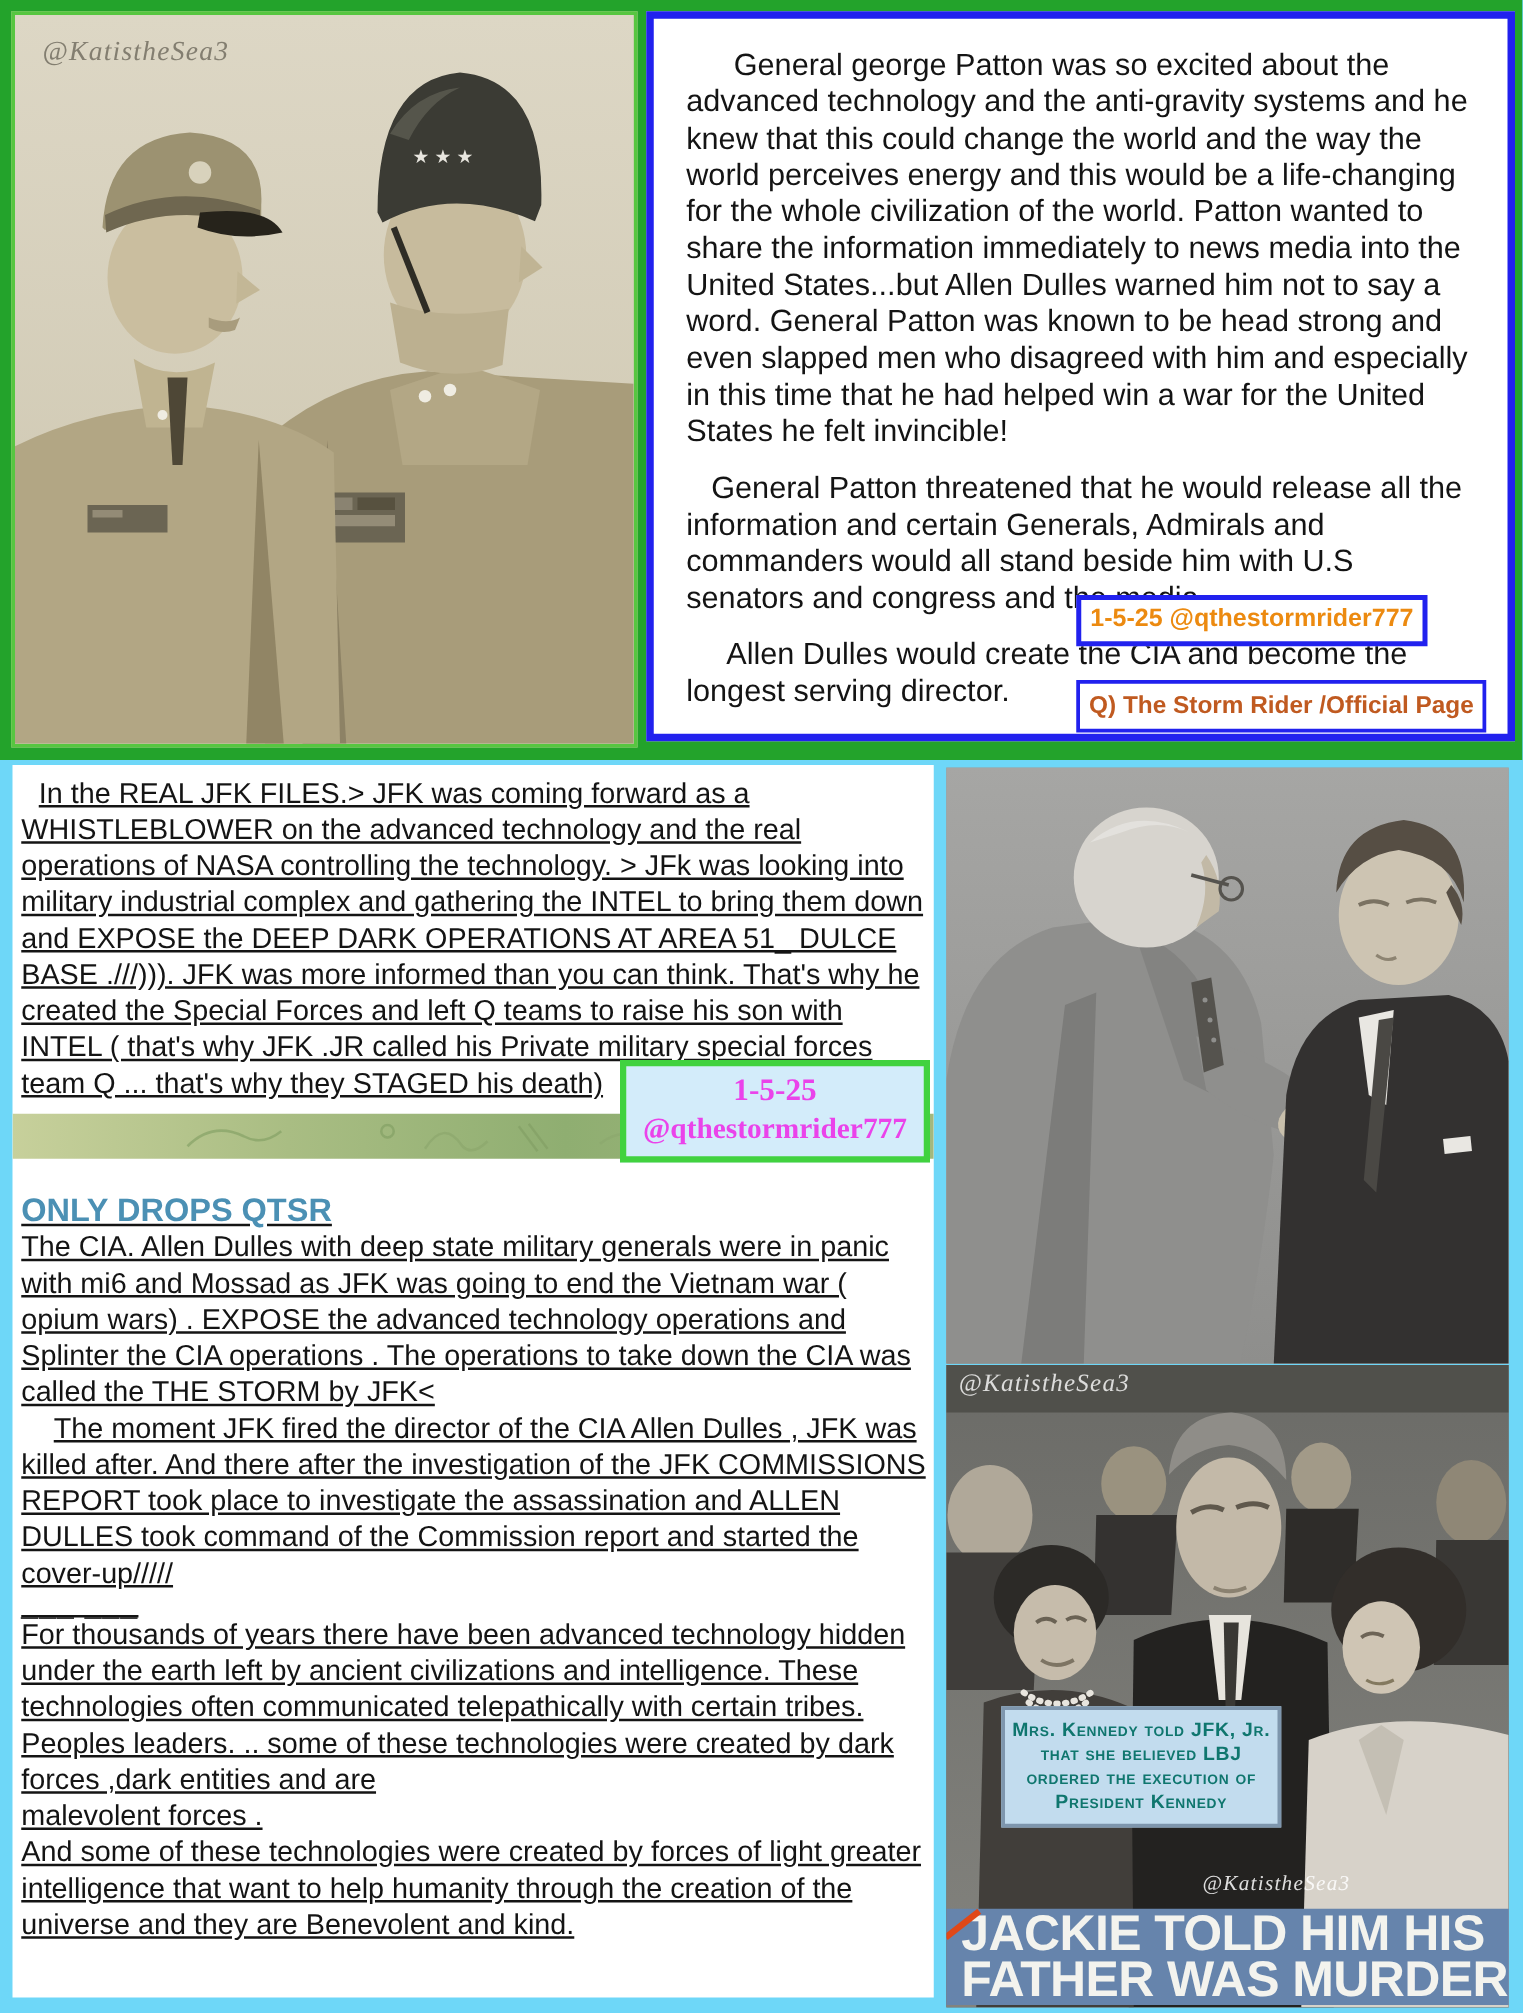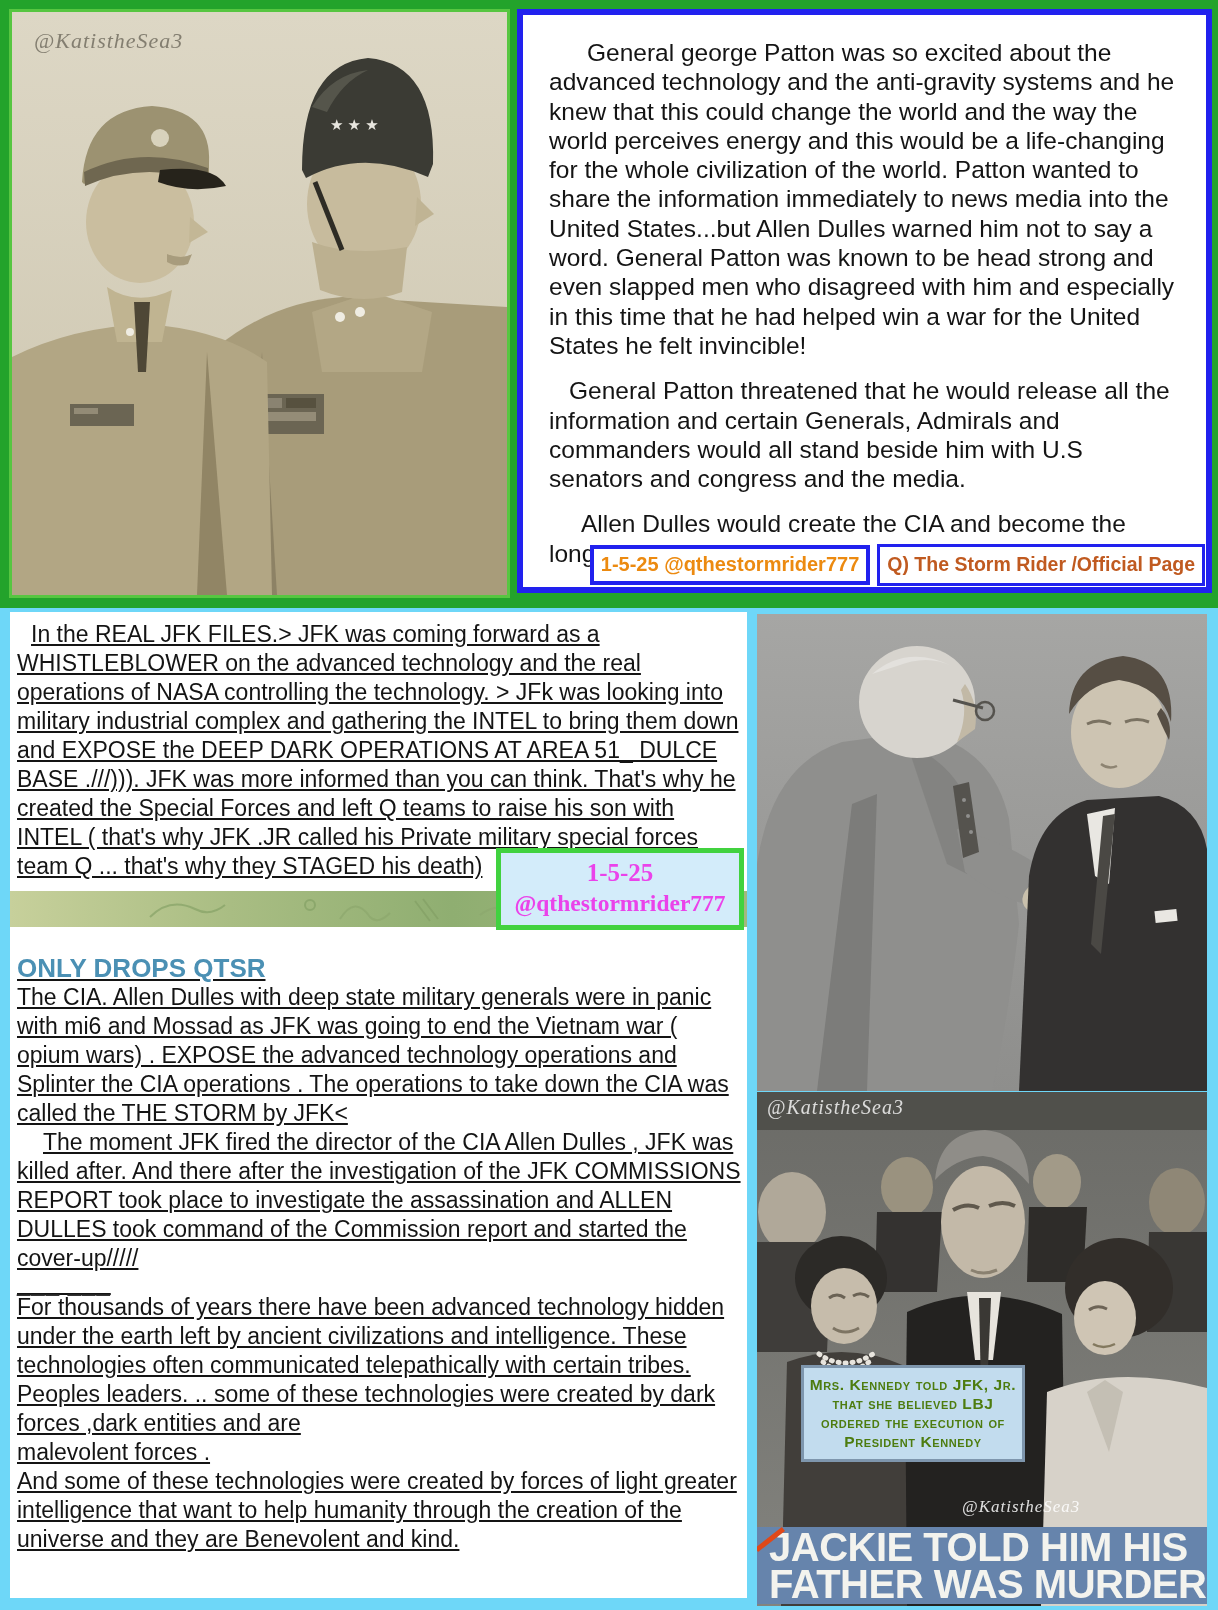--- a/index.html
+++ b/index.html
@@ -10,23 +10,23 @@
   .top-section{position:absolute;left:0;top:0;width:1218px;height:608px;background:#23a32b;}
   .photo1{position:absolute;left:9px;top:9px;width:501px;height:589px;border:3px solid #57c641;box-sizing:border-box;overflow:hidden;background:#d6d0bc;}
   .photo1 svg{display:block;width:100%;height:100%;}
   .wm-script{font-family:"Liberation Serif",serif;font-style:italic;letter-spacing:1px;}
   .wm1{position:absolute;left:22px;top:16px;font-size:22px;color:rgba(115,110,98,.85);}
 
   .textbox{position:absolute;left:517px;top:9px;width:695px;height:584px;box-sizing:border-box;background:#ffffff;border:6px solid #2121ee;padding:7px 12px 6px 10px;color:#141414;font-size:24.5px;line-height:29.3px;overflow:hidden;}
   .textbox p{margin:16px;}
   .ind38{text-indent:38px;} .ind20{text-indent:20px;} .ind26{text-indent:26px;} .ind32{text-indent:32px;} .ind14{text-indent:14px;}
 
-  .badge-row{position:absolute;right:1px;bottom:1px;display:flex;gap:7px;align-items:center;}
+  .badge-row{position:absolute;right:17px;bottom:1px;display:flex;gap:7px;align-items:flex-start;flex-direction:column;}
   .badge-date{border:4px solid #2121ee;background:#fff;color:#ec8a10;font-weight:bold;font-size:20px;padding:1px 7px 2px;white-space:nowrap;}
-  .badge-page{border:3px solid #2121ee;background:#fff;color:#c05a20;font-weight:bold;font-size:19.5px;padding:3px 7px 4px;white-space:nowrap;}
+  .badge-page{border:3px solid #2121ee;background:#fff;color:#c05a20;font-weight:bold;font-size:19.5px;padding:3px 7px 4px;white-space:nowrap;margin-top:20px;}
 
   
   .bottom-section{position:absolute;left:0;top:608px;width:1218px;height:1002px;background:#6ed7f8;}
   .left-col{position:absolute;left:10px;top:4px;width:737px;height:986px;background:#ffffff;box-sizing:border-box;padding:8px 6px 0 7px;color:#141414;font-size:23px;line-height:29px;overflow:hidden;text-decoration:underline;}
   .left-col p{margin:0;}
   .strip{position:relative;margin:10px 0 0 -7px;width:737px;height:36px;background:linear-gradient(90deg,#c7d09b 0%,#a9bd83 30%,#8fae71 60%,#a3b87e 100%);overflow:hidden;}
   .strip svg{display:block;width:100%;height:100%;}
   .qbadge{position:absolute;top:236px;right:3px;width:234px;border:5px solid #41d23f;background:#d3ecfa;text-align:center;padding:5px 2px 7px;font-family:"Liberation Serif",serif;font-weight:bold;color:#ea43ea;z-index:3;}
   .qbadge .l1{font-size:25px;line-height:30px;}
   .qbadge .l2{font-size:23.5px;line-height:30px;}
@@ -34,21 +34,21 @@
   .divider{margin:16px 0 6px;font-size:24px;letter-spacing:1px;color:#333;line-height:20px;}
 
   
   .photo2{position:absolute;left:757px;top:6px;width:450px;height:477px;overflow:hidden;background:#9b9b99;}
   .photo2 svg{display:block;width:100%;height:100%;}
   .photo3{position:absolute;left:757px;top:484px;width:450px;height:514px;overflow:hidden;background:#6f6f6b;}
   .photo3 svg{display:block;width:100%;height:100%;}
   .wm2{position:absolute;left:10px;top:4px;font-size:20px;color:rgba(255,255,255,.8);}
   .wm3{position:absolute;left:205px;top:405px;font-size:17px;color:rgba(255,255,255,.85);}
 
-  .caption-box{position:absolute;left:44px;top:273px;width:224px;background:#c2dcee;border:3px solid #7e96ad;box-sizing:border-box;padding:7px 4px 8px;text-align:center;color:#4d7c0f;font-weight:bold;font-variant:small-caps;font-size:15.5px;line-height:19px;letter-spacing:.6px;}
+  .caption-box{position:absolute;left:44px;top:273px;width:224px;background:#c2dcee;border:3px solid #7e96ad;box-sizing:border-box;padding:7px 4px 8px;text-align:center;color:#0f766e;font-weight:bold;font-variant:small-caps;font-size:15.5px;line-height:19px;letter-spacing:.6px;}
   .headline-band{position:absolute;left:0;bottom:2px;width:490px;height:77px;background:#6684ac;overflow:hidden;padding:2px 0 0 12px;box-sizing:border-box;}
   .headline-band .hl{font-weight:bold;font-size:40px;line-height:37px;letter-spacing:-.5px;color:#f3f3ee;white-space:nowrap;}
   .red-accent{position:absolute;left:-4px;top:10px;width:34px;height:5px;background:#e04818;transform:rotate(-38deg);}
 </style>
 </head>
 <body>
 
 <div class="poster">
 
   <div class="top-section">

